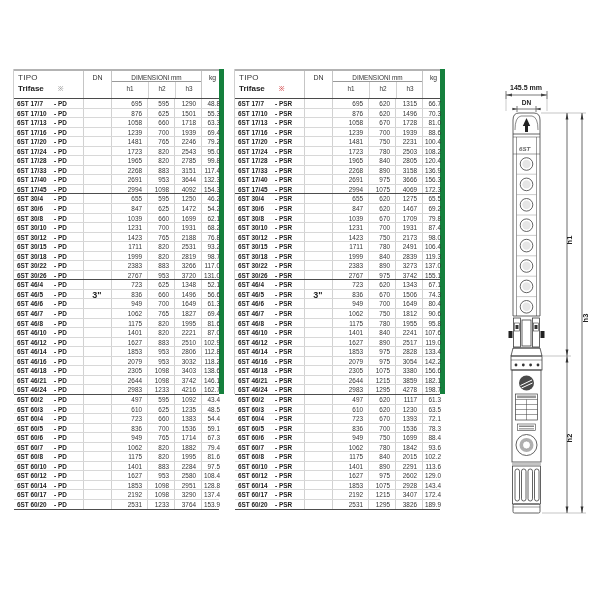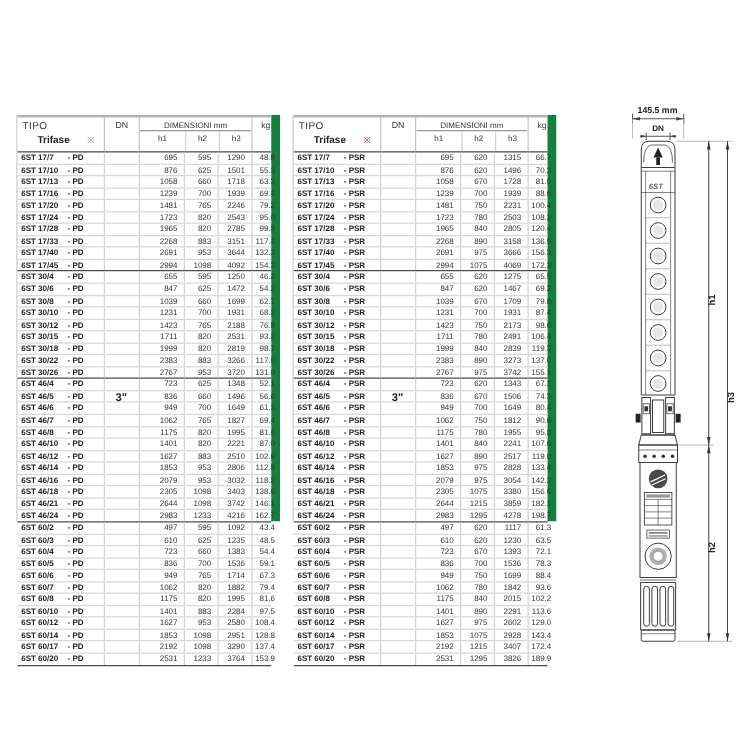--- a/index.html
+++ b/index.html
@@ -1,28 +1,28 @@
 <!DOCTYPE html>
 <html><head>
 <meta charset="utf-8">
 <style>
   html,body{margin:0;padding:0;}
   .page{position:relative;width:600px;height:600px;background:#ffffff;overflow:hidden;
         font-family:"Liberation Sans",sans-serif;color:#222;}
   
-  .dtable{position:absolute;top:92px;width:211px;height:325px;box-sizing:border-box;
-          border-left:1px solid #cfcfcf;border-right:7px solid #15803d;background:#fff;}
+  .dtable{position:absolute;top:69px;width:211px;height:325px;box-sizing:border-box;
+          border-left:1px solid #cfcfcf;border-right:5px solid #15803d;background:#fff;}
   #table-pd{left:13px;}
   #table-psr{left:234px;}
   .thead{display:grid;grid-template-columns:69px 28px 90px 22px;height:30px;box-sizing:border-box;
          border-top:2px solid #b3b3b3;border-bottom:1.2px solid #4a4a4a;}
   .hc{box-sizing:border-box;overflow:hidden;}
   .hc-tipo{padding:2px 0 0 4px;}
   .h-tipo{font-size:8px;letter-spacing:.3px;color:#333;}
-  .h-trifase{display:flex;align-items:flex-end;font-size:8px;font-weight:bold;margin-top:2px;margin-left:12px;}
+  .h-trifase{display:flex;align-items:flex-end;font-size:8px;font-weight:bold;margin-top:2px;}
   .h-sym{font-size:7px;font-weight:normal;margin-left:14px;}
   .hc-dn{border-left:1px solid #c5c5c5;text-align:center;font-size:7px;color:#333;padding-top:3px;}
   .hc-dims{border-left:1px solid #c5c5c5;display:flex;flex-direction:column;}
   .dims-title{font-size:6.4px;text-align:center;color:#333;padding-top:3px;height:11px;
               border-bottom:1px solid #9a9a9a;box-sizing:border-box;}
   .dims-sub{display:grid;grid-template-columns:36px 27px 27px;flex:1;}
   .dims-sub span{font-size:6.4px;text-align:center;padding-top:3px;color:#333;}
   .dims-sub span + span{border-left:1px solid #d2d2d2;}
   .hc-kg{border-left:1px solid #c5c5c5;text-align:center;font-size:6.8px;color:#333;padding-top:3px;}
   .tbody{position:relative;}

